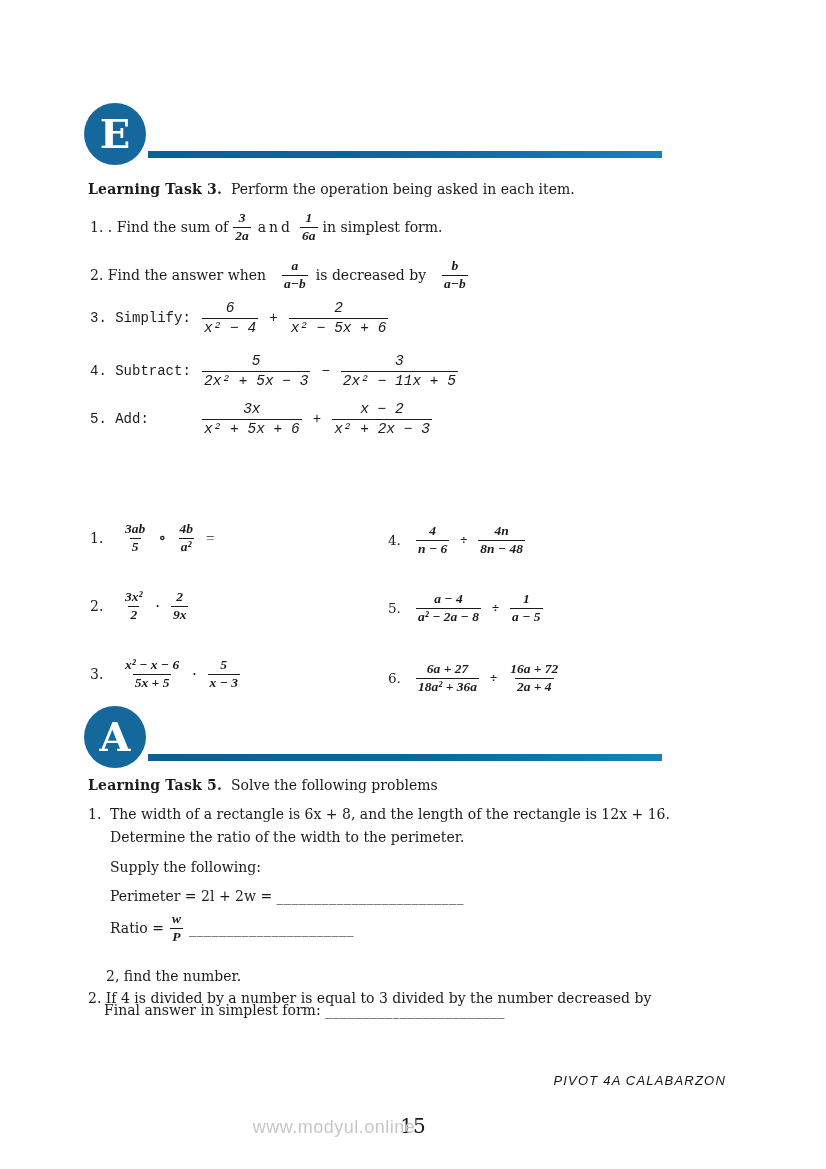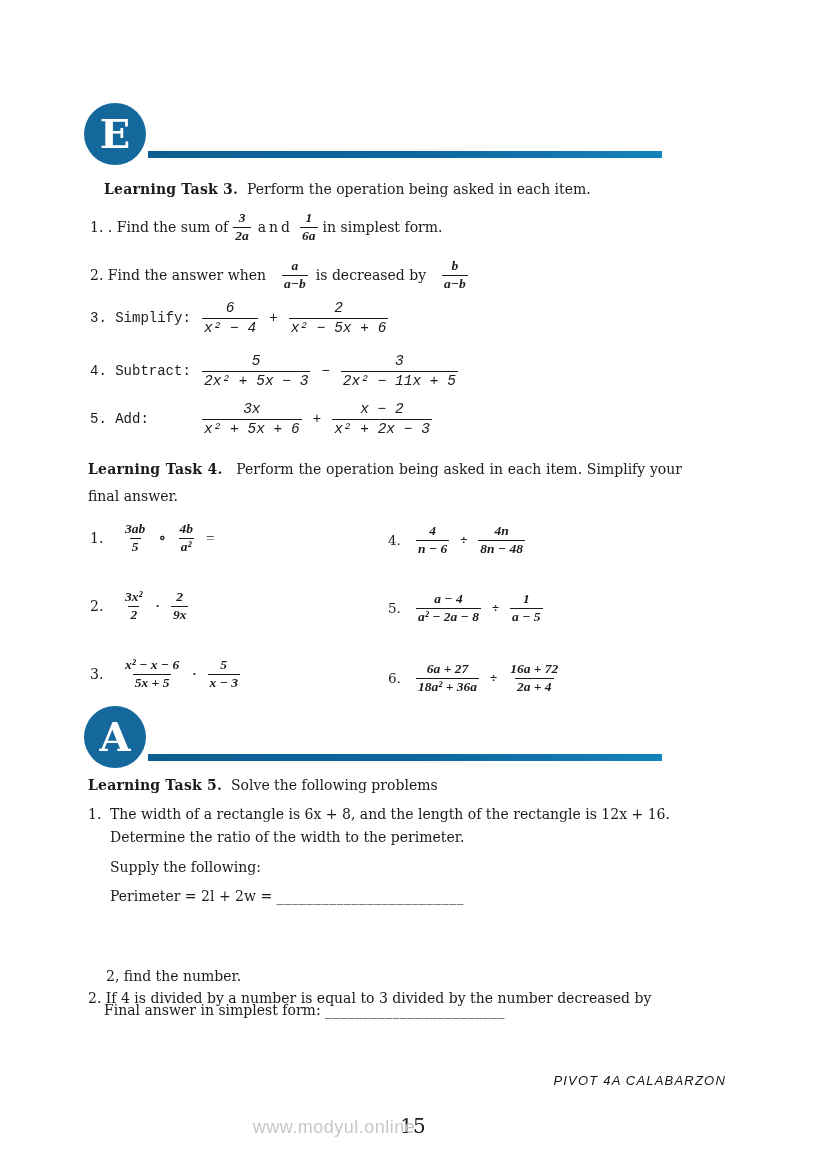--- a/index.html
+++ b/index.html
@@ -49,21 +49,21 @@
 </head>
 <body>
 
 <div id="page">
 
   <div class="badge" style="left:84px; top:103px;">
     <span>E</span>
   </div>
   <div class="rule" style="left:148px; top:151px;"></div>
 
-  <div class="abs body-text" style="left:104px; top:181px;">
+  <div class="abs body-text" style="left:88px; top:181px;">
     <span class="bold">Learning Task 3.</span><span class="instr">Perform the operation being asked in each item.</span>
   </div>
 
   <div class="mathrow body-text" style="left:90px; top:202px; height:50px;">
     <span>1. . Find the sum of</span>
     <span class="frac mb">
       <span class="num">3</span>
       <span class="den">2a</span>
     </span>
     <span class="spaced">and</span>
@@ -119,23 +119,20 @@
       <span class="num">3x</span>
       <span class="den">x² + 5x + 6</span>
     </span>
     <span class="op">+</span>
     <span class="frac">
       <span class="num">x − 2</span>
       <span class="den">x² + 2x − 3</span>
     </span>
   </div>
 
-  <div class="abs body-text just" style="left:88px; top:456px; width:594px;">
-    <span class="bold">Learning Task 4.</span> <span class="instr">Perform the operation being asked in each item. Simplify your final answer.</span>
-  </div>
 
   <div class="mathrow mb" style="left:90px; top:512px; height:52px;">
     <span class="t4num">1.</span>
     <span class="frac">
       <span class="num">3ab</span>
       <span class="den">5</span>
     </span>
     <span class="opb">∘</span>
     <span class="frac">
       <span class="num">4b</span>
@@ -224,20 +221,28 @@
   <div class="abs body-text" style="left:110px; top:829px;">
     <span>Determine the ratio of the width to the perimeter.</span>
   </div>
   <div class="abs body-text" style="left:110px; top:859px;">
     <span>Supply the following:</span>
   </div>
   <div class="abs body-text" style="left:110px; top:888px;">
     <span>Perimeter = 2l + 2w =</span>
     <span class="blank">_________________________</span>
   </div>
+  <div class="mathrow body-text" style="left:110px; top:906px; height:44px;">
+    <span>Ratio =</span>
+    <span class="frac mb" style="margin:0 6px;">
+      <span class="num">w</span>
+      <span class="den">P</span>
+    </span>
+    <span class="blank">______________________</span>
+  </div>
   <div class="abs body-text" style="left:104px; top:1002px;">
     <span>Final answer in simplest form:</span>
     <span class="blank">________________________</span>
   </div>
 
   <div class="abs body-text" style="left:88px; top:990px;">
     <span>2. If 4 is divided by a number is equal to 3 divided by the number decreased by</span>
   </div>
   <div class="abs body-text" style="left:106px; top:968px;">
     <span>2, find the number.</span>

